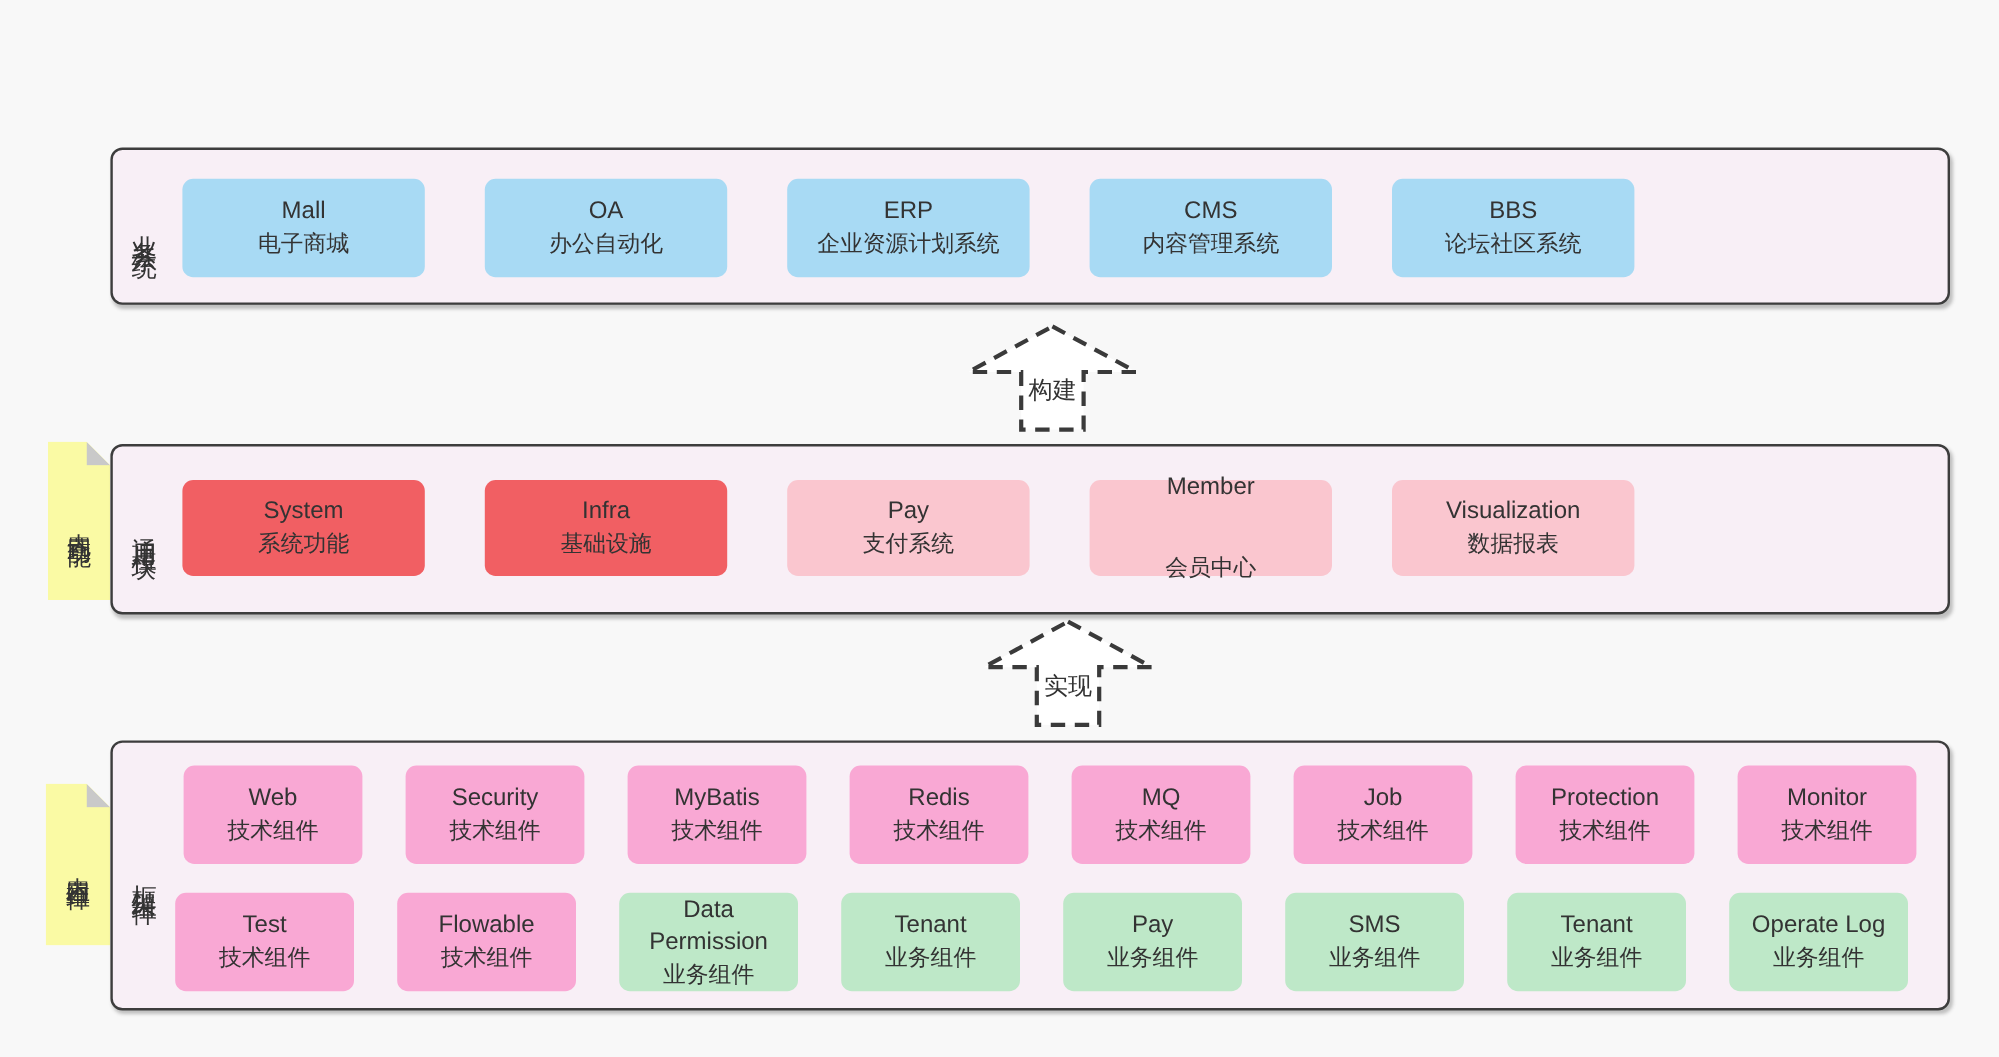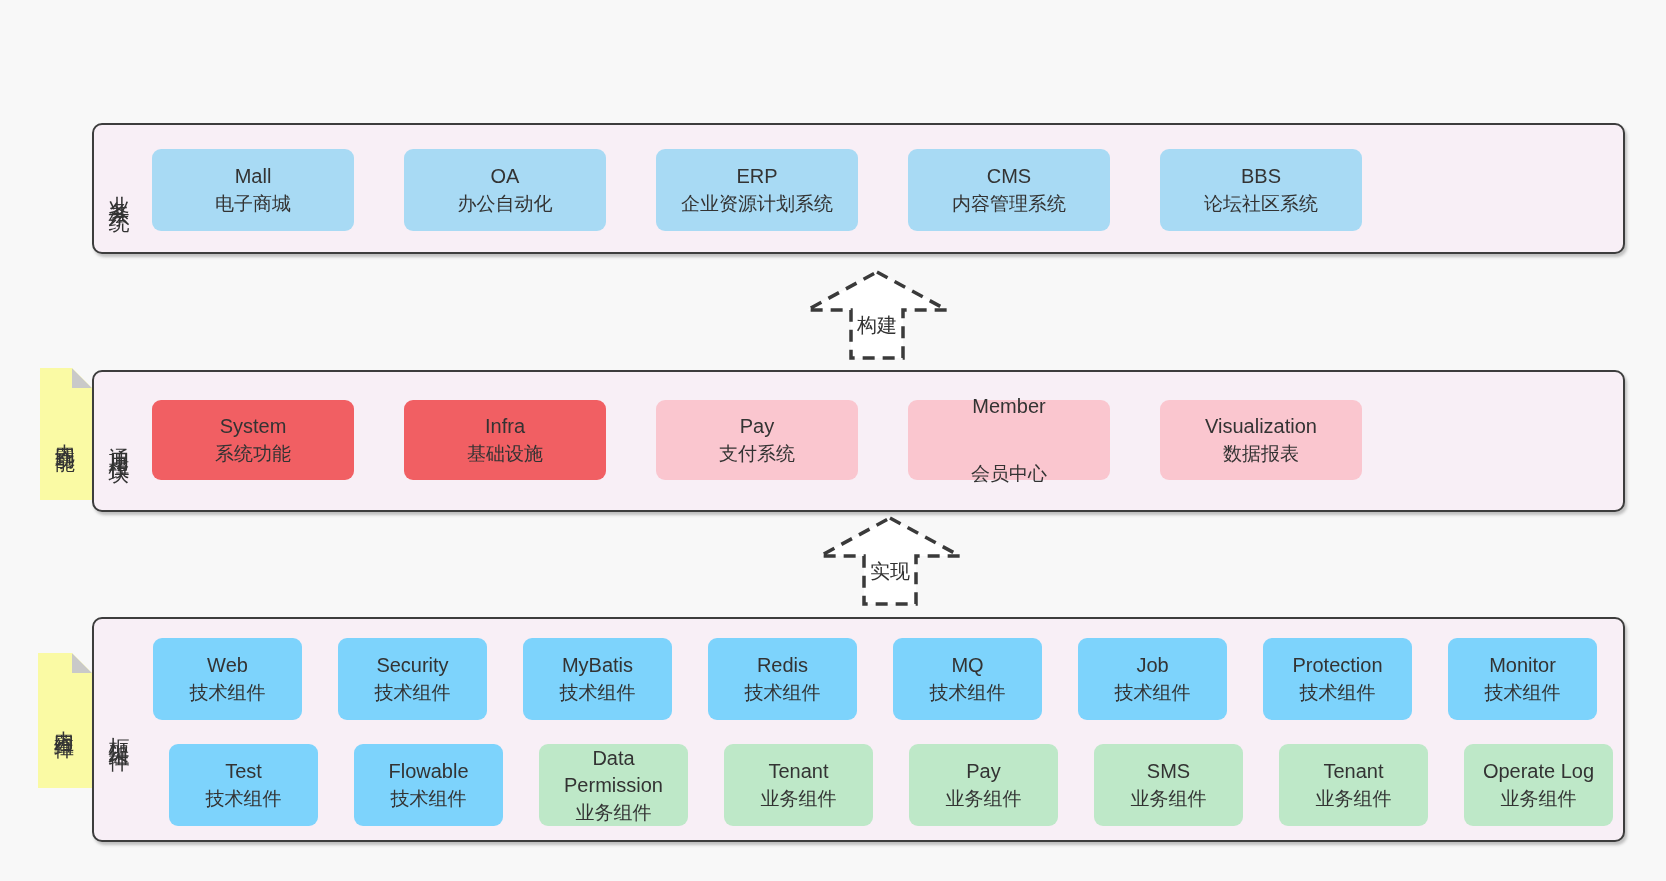--- a/index.html
+++ b/index.html
@@ -28,40 +28,40 @@
     position:absolute; left:11px; top:50%;
     transform:translateY(-50%);
     writing-mode:vertical-rl; text-orientation:upright;
     font-size:21px; letter-spacing:5px; color:#333;
     white-space:nowrap;
   }
 
   .row { position:absolute; display:flex; }
   .row-6 { left:58px; top:24px; gap:50px; }
   .row-8a { left:59px; top:19px; gap:36px; }
-  .row-8b { left:75px; top:125px; gap:36px; }
+  .row-8b { left:52px; top:125px; gap:36px; }
 
   .box {
     border-radius:9px;
     display:flex; flex-direction:column;
     justify-content:center; align-items:center;
     text-align:center;
     line-height:27px;
     box-sizing:border-box;
     padding:2px 4px;
   }
   .box .l1 { font-size:20px; }
   .box .l2 { font-size:19px; }
   .w6 { width:202px; height:82px; }
   .w8 { width:149px; height:82px; }
 
   .blue        { background:#a8daf4; }
   .red         { background:#f15f63; }
   .pink        { background:#fac6cf; }
-  .green       { background:#7dd3fc; }
+  .green       { background:#f9a8d4; }
   .green-light { background:#bee8c8; }
 
   
   .note {
     position:absolute;
     background:#fafaa4;
     clip-path:polygon(0 0, calc(100% - 20px) 0, 100% 20px, 100% 100%, 0 100%);
   }
   #note-common    { left:40px; top:368px; width:52px; height:132px; }
   #note-framework { left:38px; top:653px; width:54px; height:135px; }

